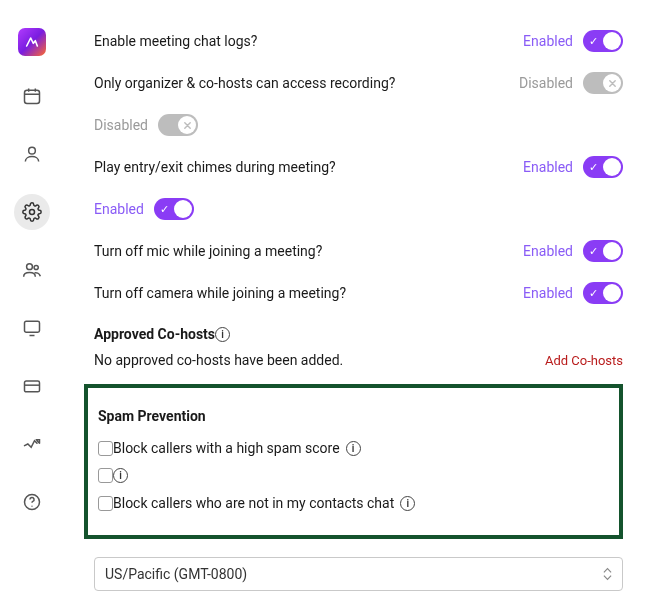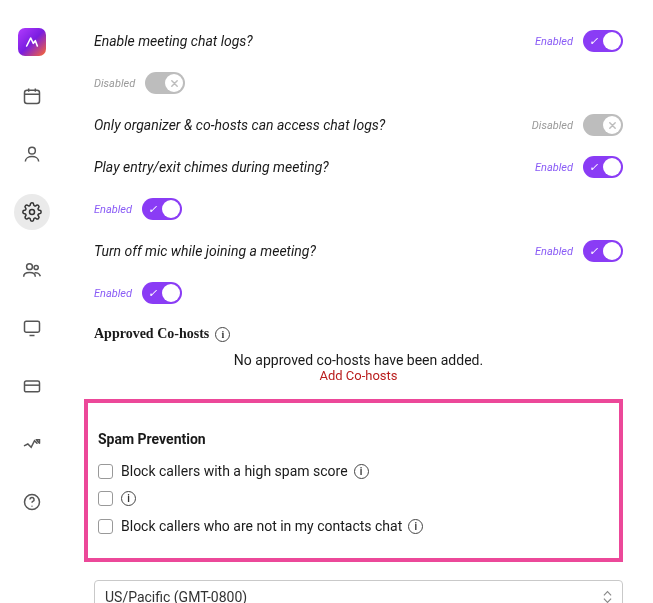--- a/index.html
+++ b/index.html
@@ -44,25 +44,24 @@
   .content {
     flex: 1;
     padding: 20px 30px 0 30px;
     overflow-y: auto;
   }
   .setting-row {
     display: flex;
     align-items: center;
     justify-content: space-between;
     padding: 10px 0;
-    font-style: italic;
   }
   .setting-label { color: #1a1a1a; }
   .right-group { display: flex; align-items: center; gap: 10px; }
-  .status-text { font-size: 11px; }
+  .status-text { font-size: 14px; }
   .status-enabled { color: #8a5cf6; }
   .status-disabled { color: #9a9a9a; }
 
   .toggle {
     width: 40px; height: 22px;
     border-radius: 11px;
     position: relative;
     cursor: pointer;
   }
   .toggle.on { background: #8a3cf5; }
@@ -77,52 +76,50 @@
   .toggle.on .knob { right: 2px; }
   .toggle.off .knob { right: 2px; }
   .toggle .mark-on {
     position: absolute; left: 6px; top: 50%; transform: translateY(-50%);
     color: #fff; font-size: 11px;
   }
   .toggle .knob svg { width: 9px; height: 9px; }
 
   .section-header {
     font-weight: 700;
-    display: flex; align-items: center; gap: 6px;
+    display: flex; align-items: center; 
     padding: 12px 0 6px 0;
-    font-family: Liberation Serif, serif;
   }
   .info-icon {
     width: 15px; height: 15px;
     border: 1.4px solid #444; border-radius: 50%;
     display: inline-flex; align-items: center; justify-content: center;
     font-size: 10px; font-weight: 600; color: #333;
     font-style: normal;
   }
   .cohosts-row {
     display: flex; justify-content: space-between; align-items: center;
     padding: 4px 0 16px 0;
-    flex-direction: column;
   }
   .link-action {
     color: #b91c1c; font-size: 13px; cursor: pointer;
   }
 
   .highlight-box {
-    border: 4px solid #ec4899;
-    padding: 28px 18px 18px 6px;
+    border: 4px solid #14532d;
+    padding: 20px 18px 18px 6px;
     margin-left: -10px;
     margin-bottom: 18px;
   }
   .subsection-header {
     font-weight: 700;
     padding: 0 0 10px 4px;
   }
   .check-row {
-    display: flex; align-items: center; gap: 8px;
+    display: flex; align-items: center; 
     padding: 6px 0 6px 4px;
   }
   .checkbox {
     width: 15px; height: 15px;
     border: 1.3px solid #999; border-radius: 3px;
     background: #fff; cursor: pointer; flex-shrink: 0;
   }
   .check-label { display: flex; align-items: center; gap: 6px; }
 
   .tz-header { font-weight: 700; padding: 4px 0 8px 0; }
@@ -207,33 +204,33 @@
           <div class="setting-label">Enable meeting chat logs?</div>
           <div class="right-group">
             <span class="status-text status-enabled">Enabled</span>
             <div class="toggle on">
               <span class="mark-on">✓</span>
               <span class="knob"></span>
             </div>
           </div>
         </div>
         <div class="setting-row">
+          <div class="setting-label">Only organizer &amp; co-hosts can access recording?</div>
           <div class="right-group">
             <span class="status-text status-disabled">Disabled</span>
             <div class="toggle off">
               <span class="knob">
                 <svg viewBox="0 0 10 10">
                   <path d="M2 2 L8 8 M8 2 L2 8" stroke="#bdbdbd" stroke-width="1.6" stroke-linecap="round"></path>
                 </svg>
               </span>
             </div>
           </div>
         </div>
         <div class="setting-row">
-          <div class="setting-label">Only organizer &amp; co-hosts can access chat logs?</div>
           <div class="right-group">
             <span class="status-text status-disabled">Disabled</span>
             <div class="toggle off">
               <span class="knob">
                 <svg viewBox="0 0 10 10">
                   <path d="M2 2 L8 8 M8 2 L2 8" stroke="#bdbdbd" stroke-width="1.6" stroke-linecap="round"></path>
                 </svg>
               </span>
             </div>
           </div>
@@ -261,20 +258,21 @@
           <div class="setting-label">Turn off mic while joining a meeting?</div>
           <div class="right-group">
             <span class="status-text status-enabled">Enabled</span>
             <div class="toggle on">
               <span class="mark-on">✓</span>
               <span class="knob"></span>
             </div>
           </div>
         </div>
         <div class="setting-row">
+          <div class="setting-label">Turn off camera while joining a meeting?</div>
           <div class="right-group">
             <span class="status-text status-enabled">Enabled</span>
             <div class="toggle on">
               <span class="mark-on">✓</span>
               <span class="knob"></span>
             </div>
           </div>
         </div>
       </div>
 

